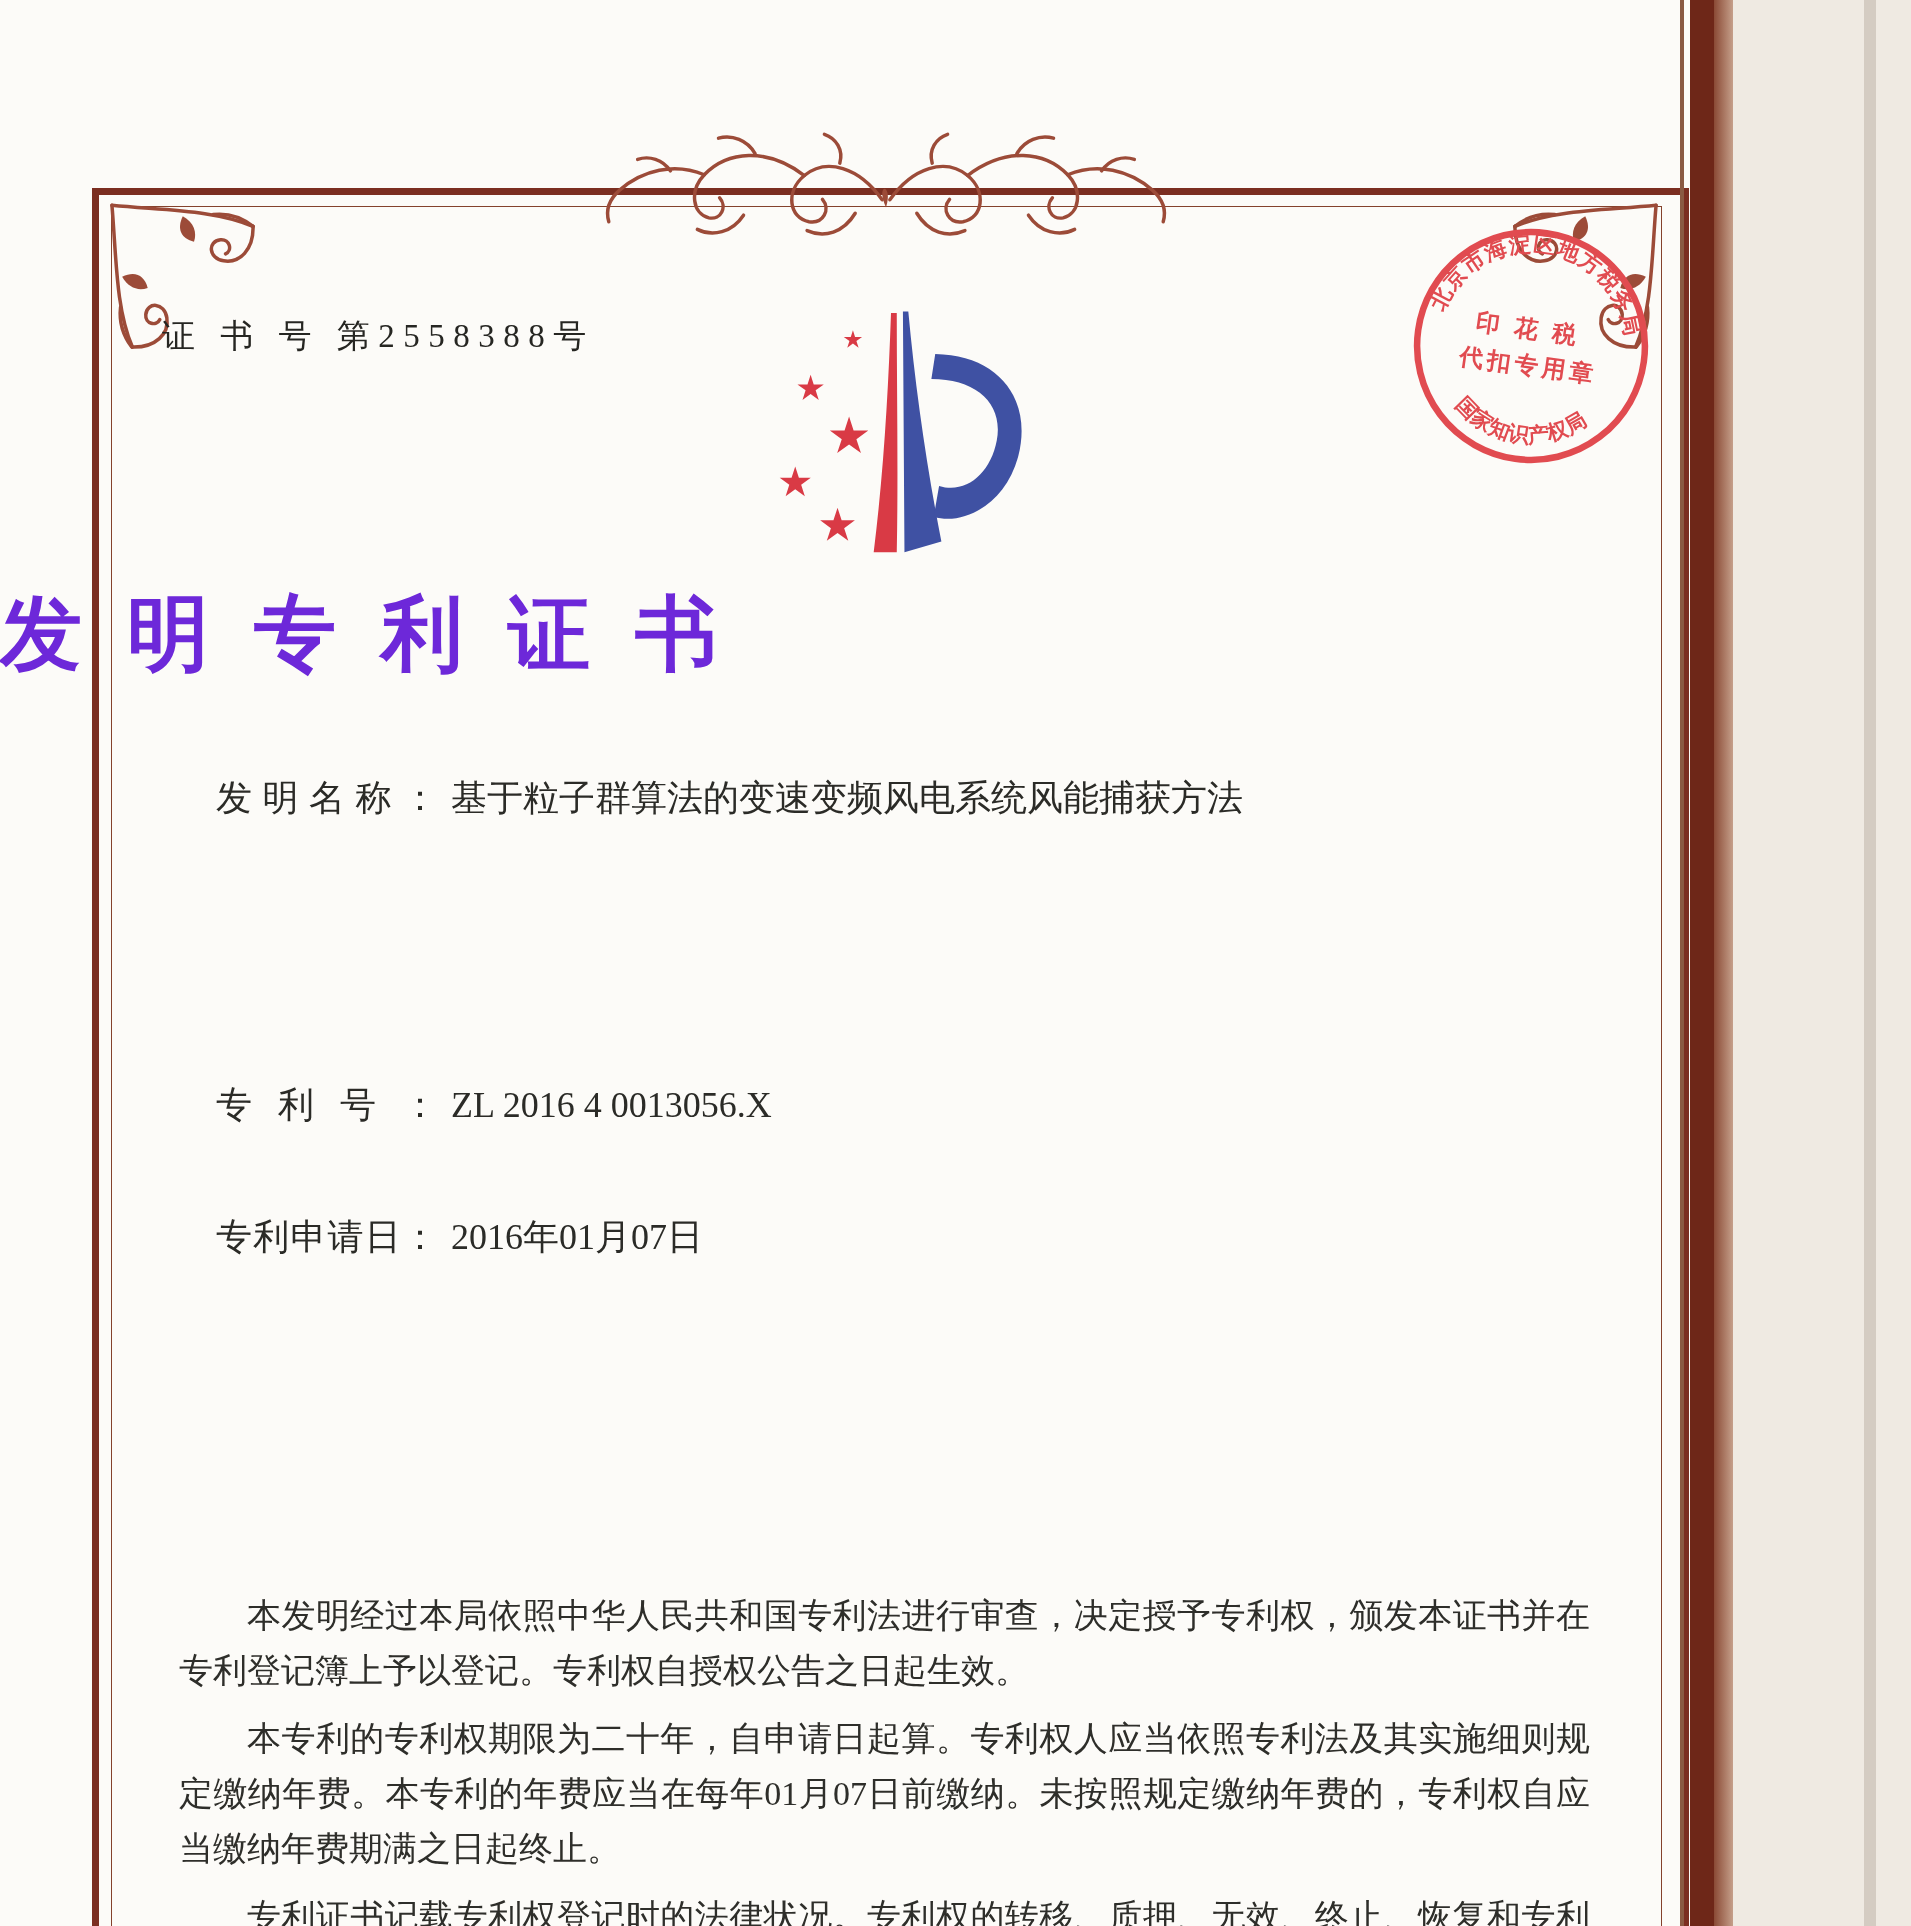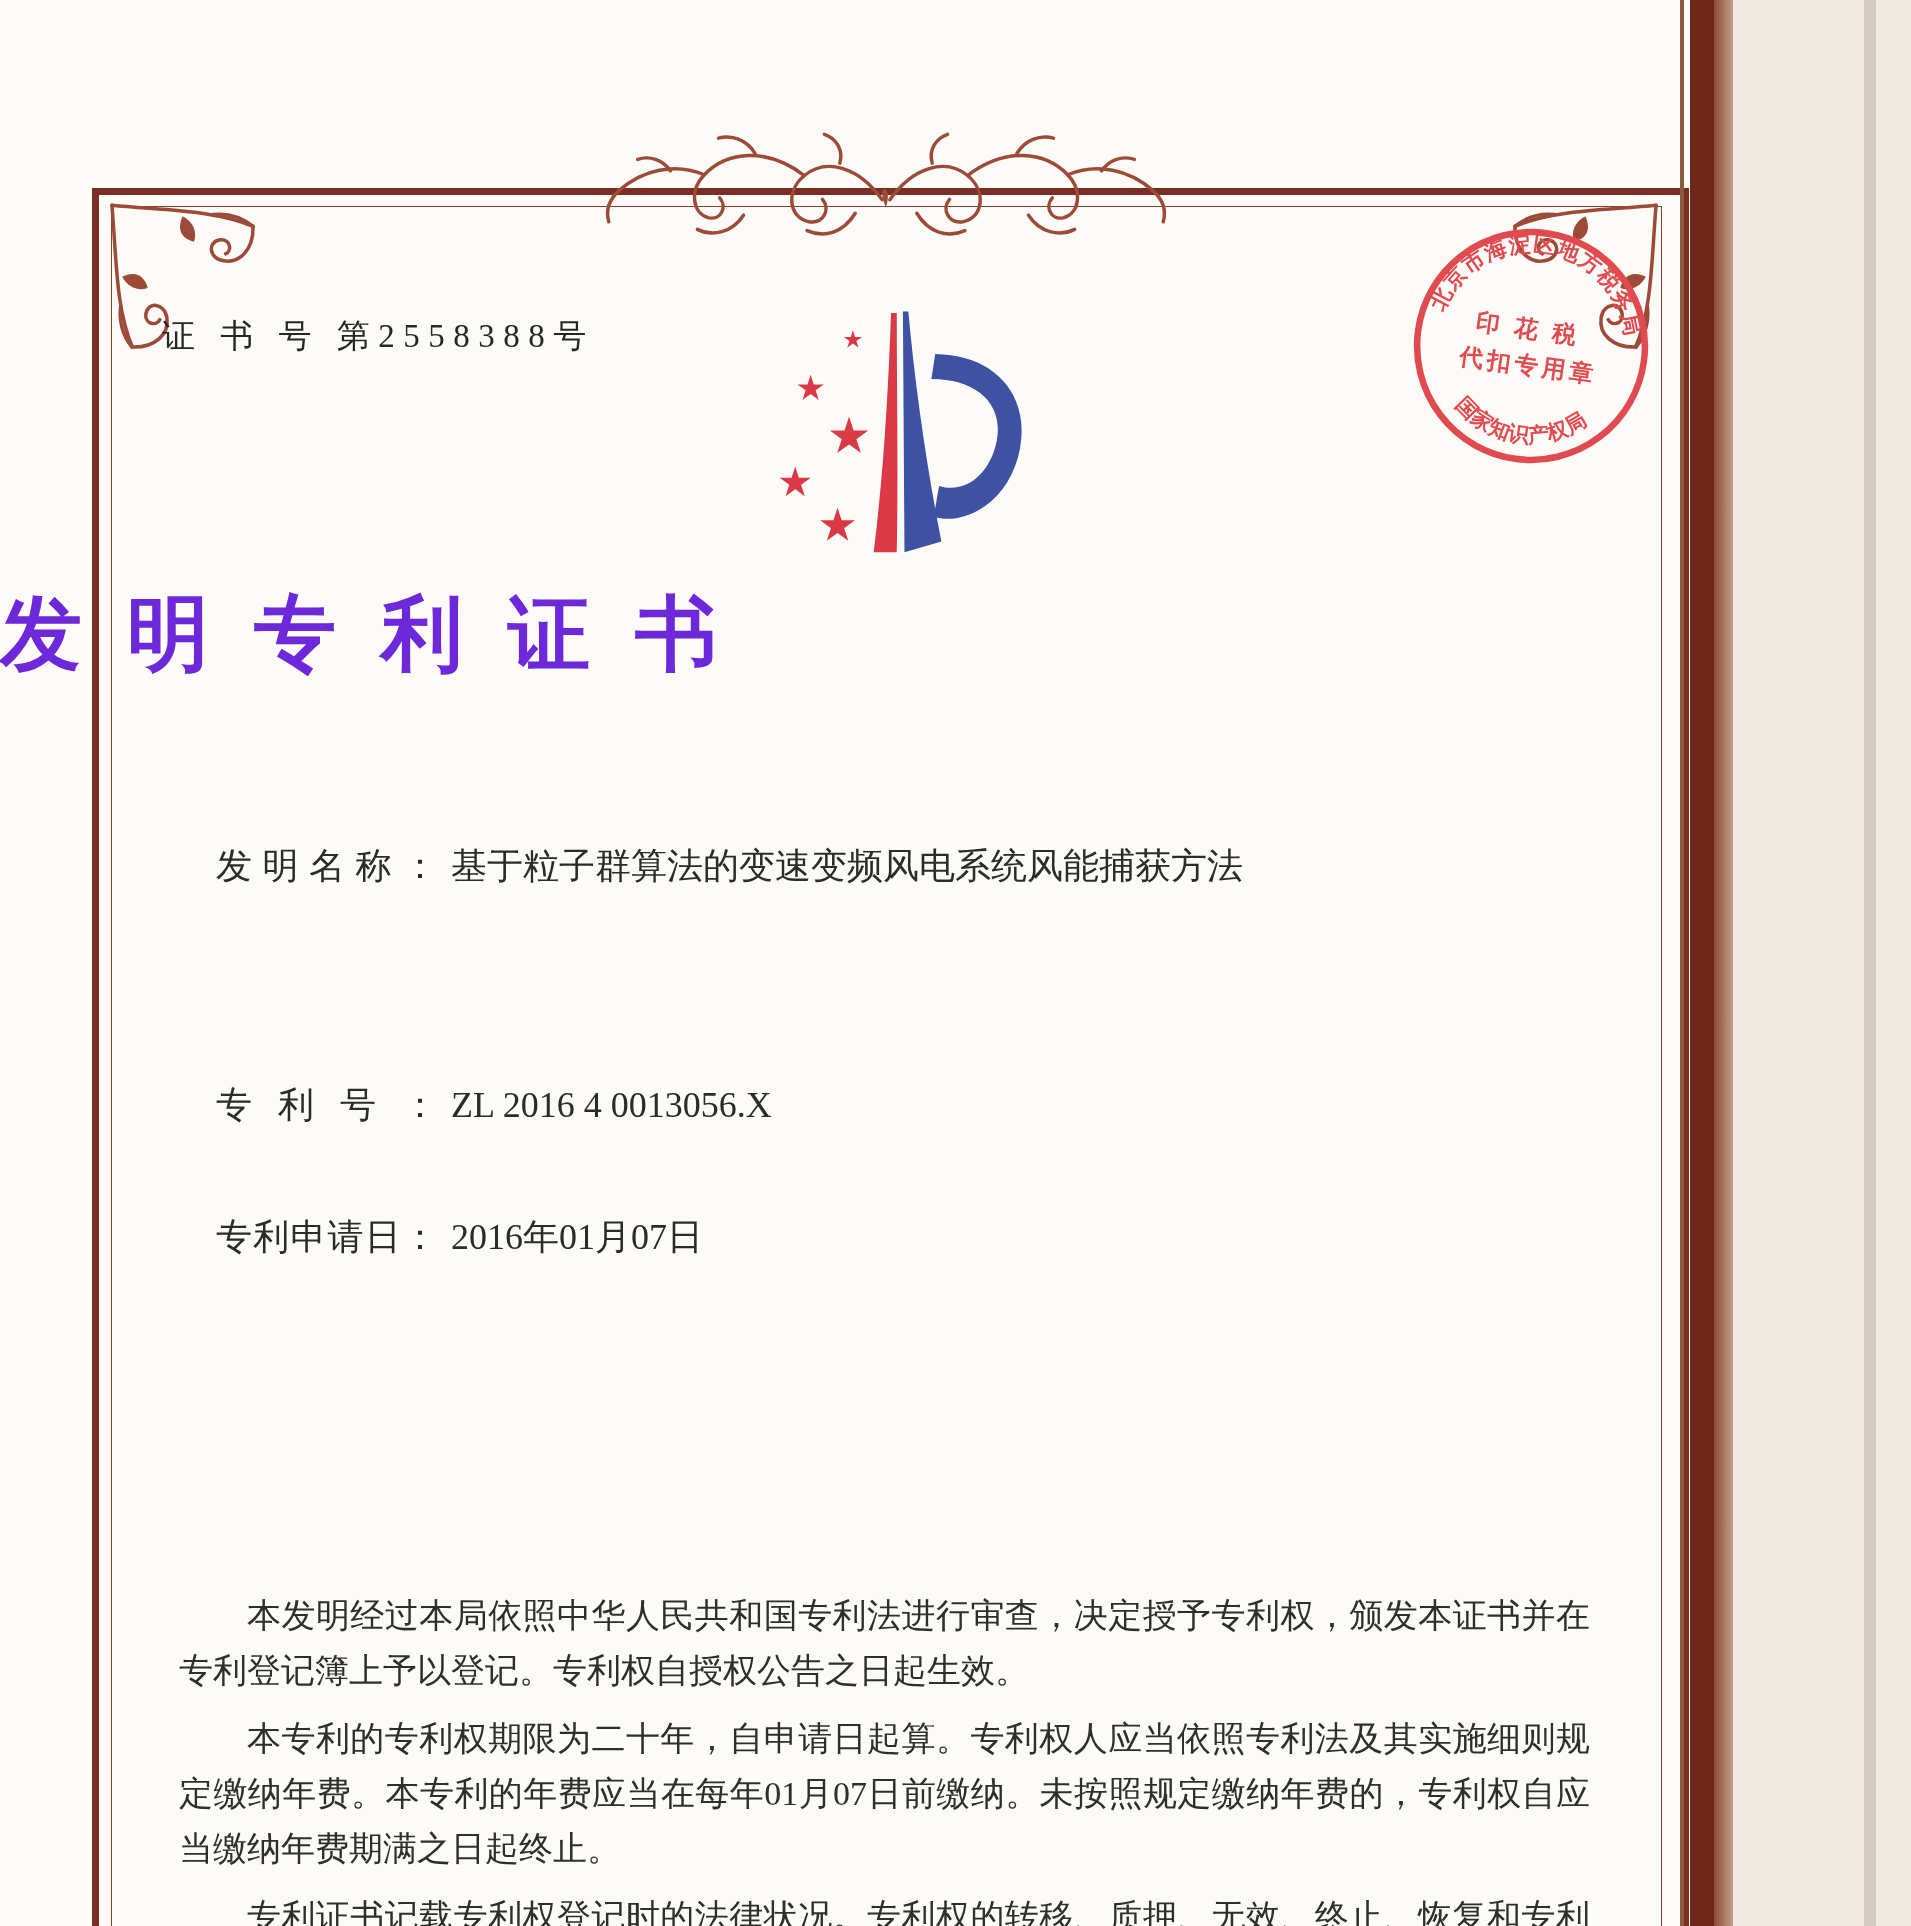--- a/index.html
+++ b/index.html
@@ -102,21 +102,21 @@
       <path d="M337,18 C330,220 318,430 292,640 L352,640 C356,430 352,220 352,18 Z"></path>
     </g>
     <g fill="#3f51a3">
       <path d="M368,14 L372,640 L468,612 C430,420 400,210 382,14 Z"></path>
       <path d="M452,125 C620,128 705,245 668,390 C635,515 525,572 448,548 L462,468 C532,490 596,435 612,350 C630,255 560,190 442,190 Z"></path>
     </g>
   </svg>
 
   <div class="abs title">发明专利证书</div>
 
-  <div class="abs field" style="top:842px">
+  <div class="abs field" style="top:774px">
     <span class="f-label">发明名称：</span><span class="f-value">基于粒子群算法的变速变频风电系统风能捕获方法</span>
   </div>
   <div class="abs field" style="top:1081px">
     <span class="f-label">专利号：</span><span class="f-value">ZL 2016 4 0013056.X</span>
   </div>
   <div class="abs field" style="top:1213px">
     <span class="f-label">专利申请日：</span><span class="f-value">2016年01月07日</span>
   </div>
 
   <div class="abs body-text">

